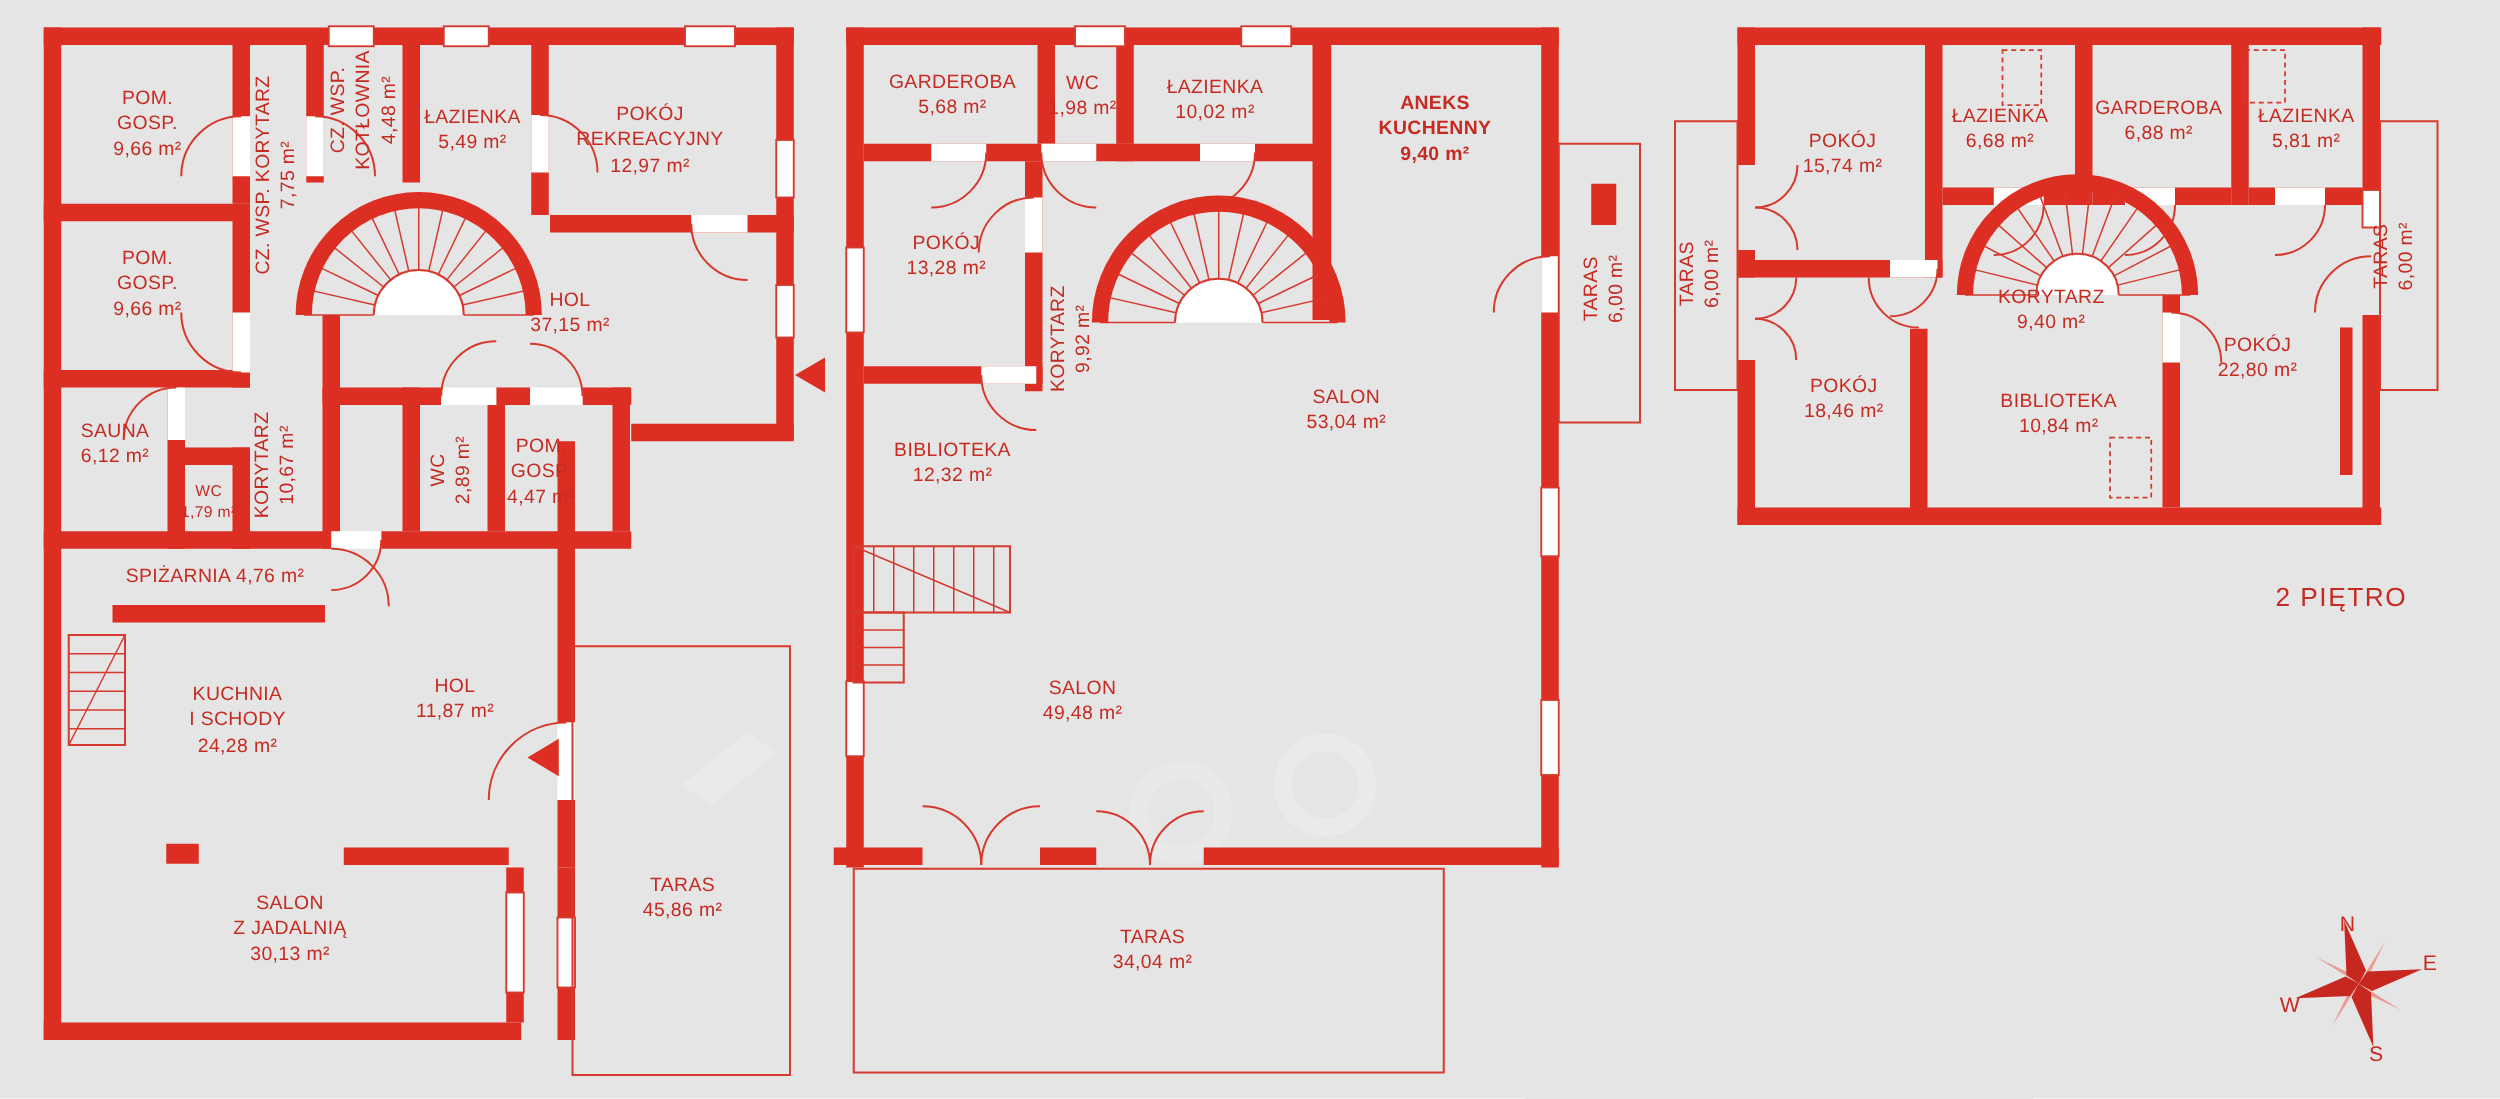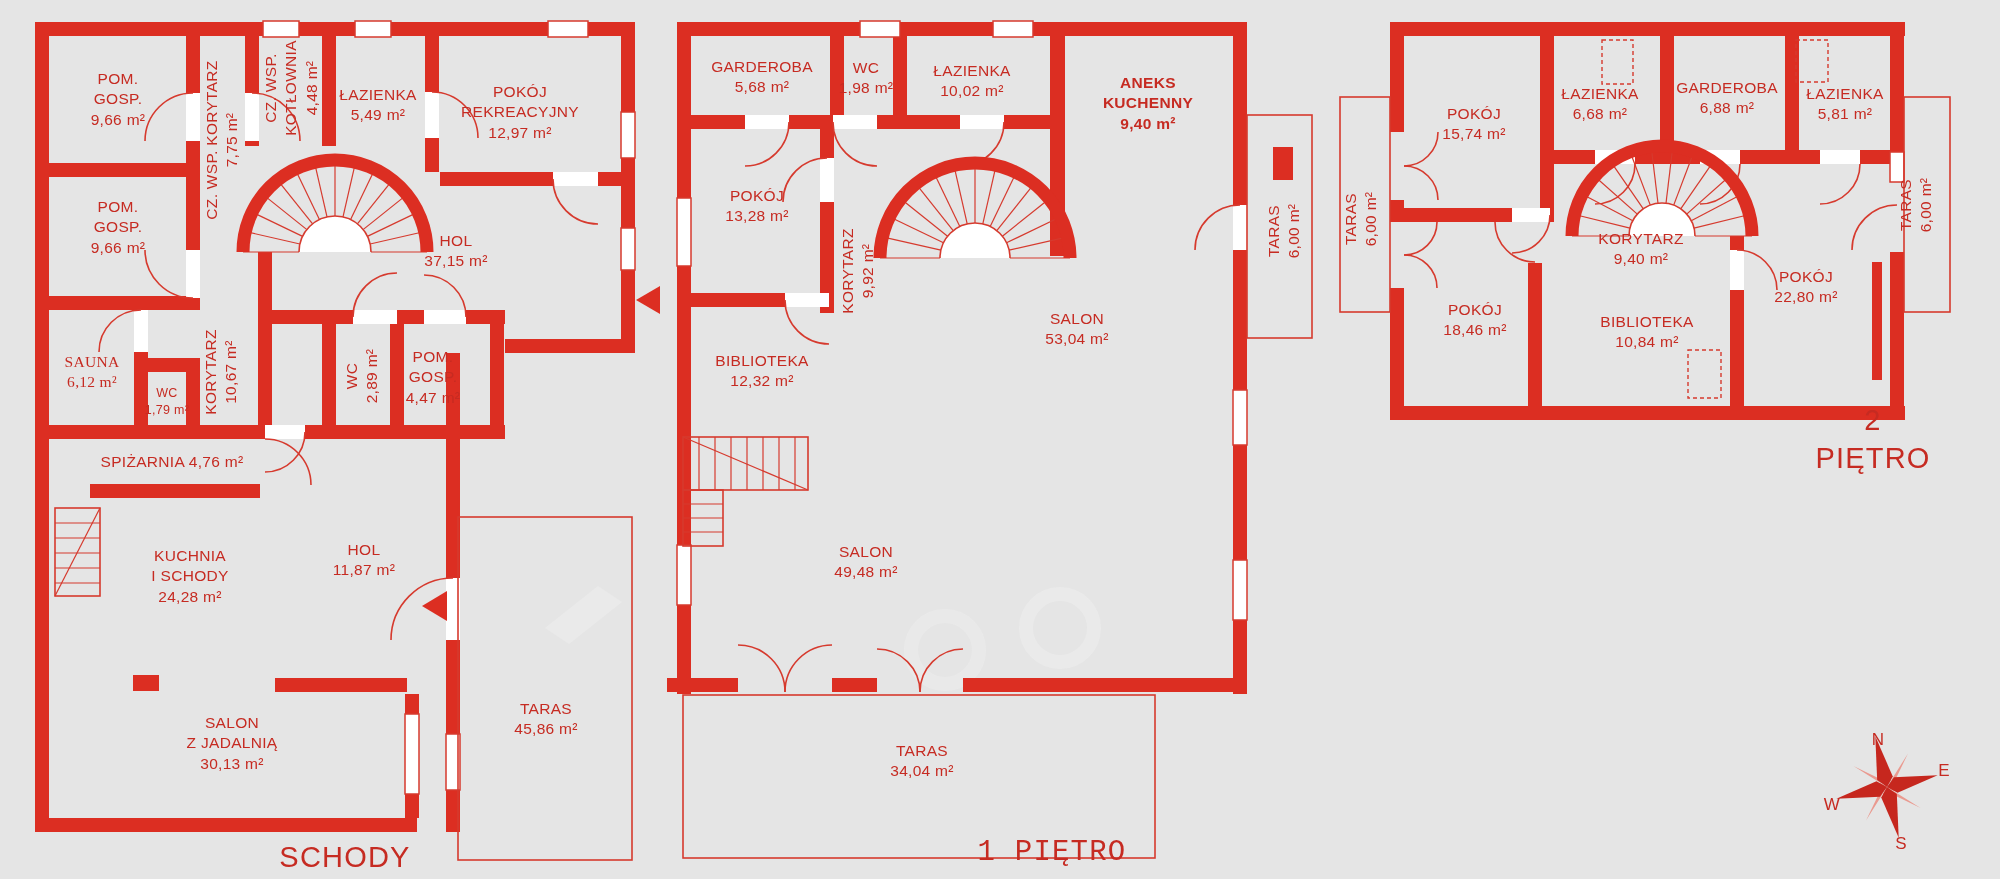--- a/index.html
+++ b/index.html
@@ -17,21 +17,21 @@
   .thin{fill:none;stroke:var(--line);stroke-width:1.6px;}
   .arc{fill:none;stroke:var(--line);stroke-width:1.6px;}
   .dash{fill:none;stroke:var(--line);stroke-width:1.4px;stroke-dasharray:4 3;}
   .tread{stroke:var(--line);stroke-width:1.2px;}
   .arrow{fill:var(--wall);}
   .wm{opacity:.55;}
   #labels{position:absolute;inset:0;pointer-events:none;}
   .lbl{position:absolute;transform:translate(-50%,-50%);color:var(--text);
        font-size:15.5px;line-height:1.32;text-align:center;white-space:pre-line;
        letter-spacing:.3px;}
-  .floor-title{font-size:29px;letter-spacing:1.2px;}
+  .floor-title{font-size:21px;letter-spacing:1.2px;margin-top:40px;}
   .compass-letter{font-size:17px;}
 </style>
 </head>
 <body>
 
 <div id="stage">
 <svg id="plan-svg" width="2000" height="879" viewBox="0 0 2000 879">
 
   <g class="wm">
     <circle cx="945" cy="650" r="34" fill="none" stroke="#eeeeee" stroke-width="14"></circle>
@@ -326,21 +326,21 @@
       <div class="lbl room-label" style="left: 378px; top: 105px;">ŁAZIENKA
 5,49 m²</div>
       <div class="lbl room-label" style="left: 520px; top: 113px;">POKÓJ
 REKREACYJNY
 12,97 m²</div>
       <div class="lbl room-label" style="left: 456px; top: 251px;">HOL
 37,15 m²</div>
       <div class="lbl room-label" style="left: 118px; top: 228px;">POM.
 GOSP.
 9,66 m²</div>
-      <div class="lbl room-label" style="left: 92px; top: 372px; font-family: Liberation Serif, serif;">SAUNA
+      <div class="lbl room-label" style="left: 92px; top: 356px;">SAUNA
 6,12 m²</div>
       <div class="lbl room-label" style="left: 167px; top: 401px; font-size: 12.5px;">WC
 1,79 m²</div>
       <div class="lbl room-label" style="left: 221px; top: 372px; transform: translate(-50%, -50%) rotate(-90deg);">KORYTARZ
 10,67 m²</div>
       <div class="lbl room-label" style="left: 362px; top: 376px; transform: translate(-50%, -50%) rotate(-90deg);">WC
 2,89 m²</div>
       <div class="lbl room-label" style="left: 433px; top: 378px;">POM.
 GOSP.
 4,47 m²</div>

